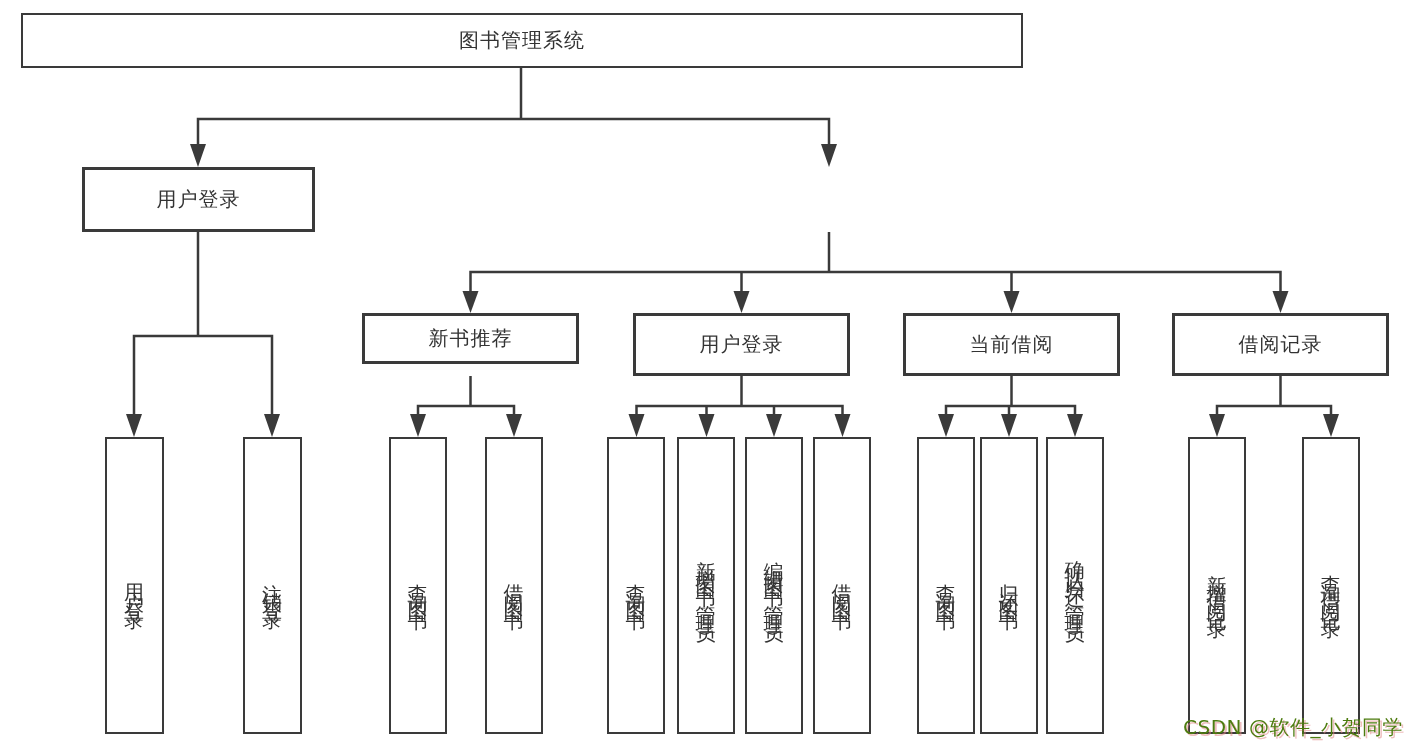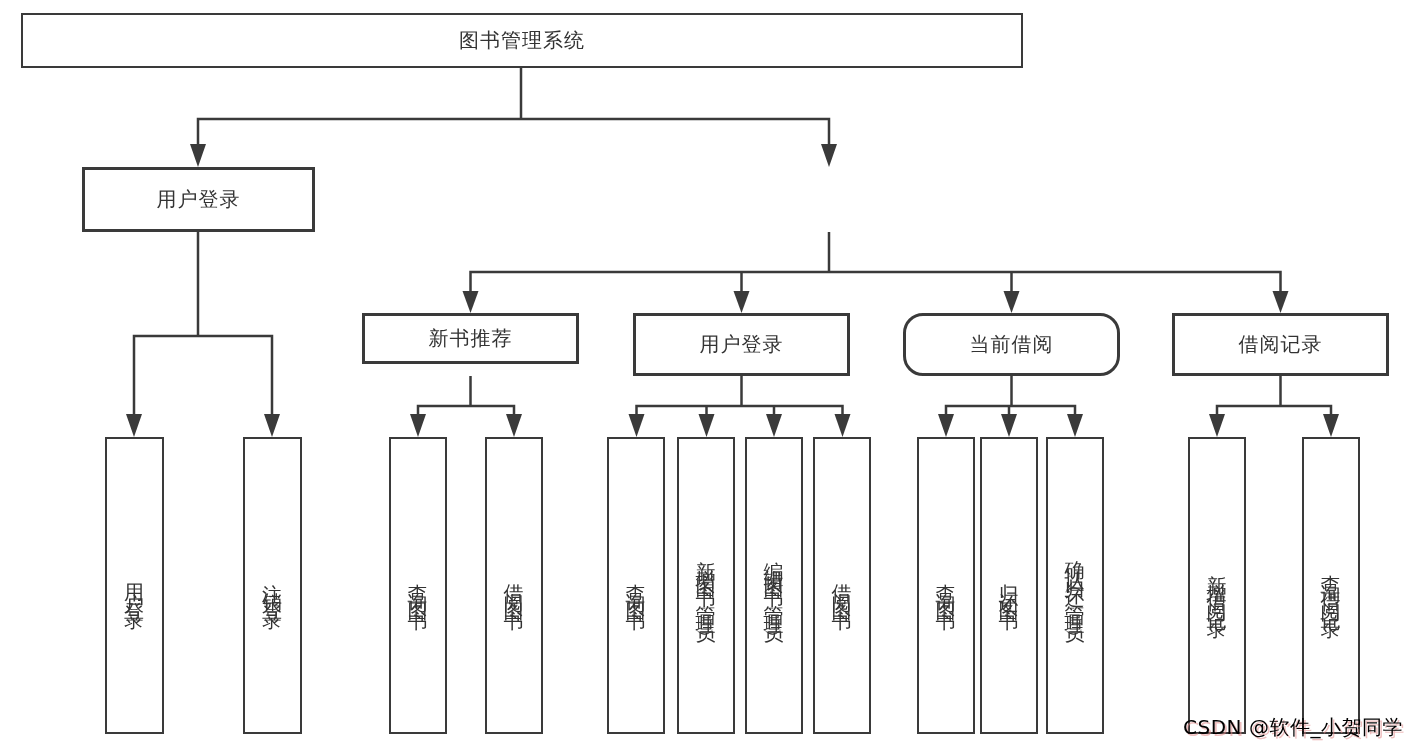--- a/index.html
+++ b/index.html
@@ -50,21 +50,21 @@
     line-height: 1.0;
     letter-spacing: 9px;
     color: #333333;
   }
   .watermark {
     position: absolute;
     left: 1183px;
     top: 714px;
     z-index: 3;
     font-size: 20px;
-    color: #000000;
+    color: #4d7c0f;
     text-shadow: 2px 2px 0 rgba(224, 136, 136, 0.55);
     white-space: nowrap;
     letter-spacing: 0.5px;
   }
 </style>
 </head>
 <body>
 
 <div class="canvas">
 
@@ -134,21 +134,21 @@
   <div class="box hbox" style="left:82px; top:167px; width:233px; height:65px;">
     <span>用户登录</span>
   </div>
 
   <div class="box hbox" style="left:362px; top:313px; width:217px; height:51px;">
     <span>新书推荐</span>
   </div>
   <div class="box hbox" style="left:633px; top:313px; width:217px; height:63px;">
     <span>用户登录</span>
   </div>
-  <div class="box hbox" style="left:903px; top:313px; width:217px; height:63px;border-radius:20px;">
+  <div class="box hbox" style="left:903px; top:313px; width:217px; height:63px;">
     <span>当前借阅</span>
   </div>
   <div class="box hbox" style="left:1172px; top:313px; width:217px; height:63px;">
     <span>借阅记录</span>
   </div>
 
   <div class="box vbox" style="left:105px; width:59px;">
     <span>用户登录</span>
   </div>
   <div class="box vbox" style="left:243px; width:59px;">

